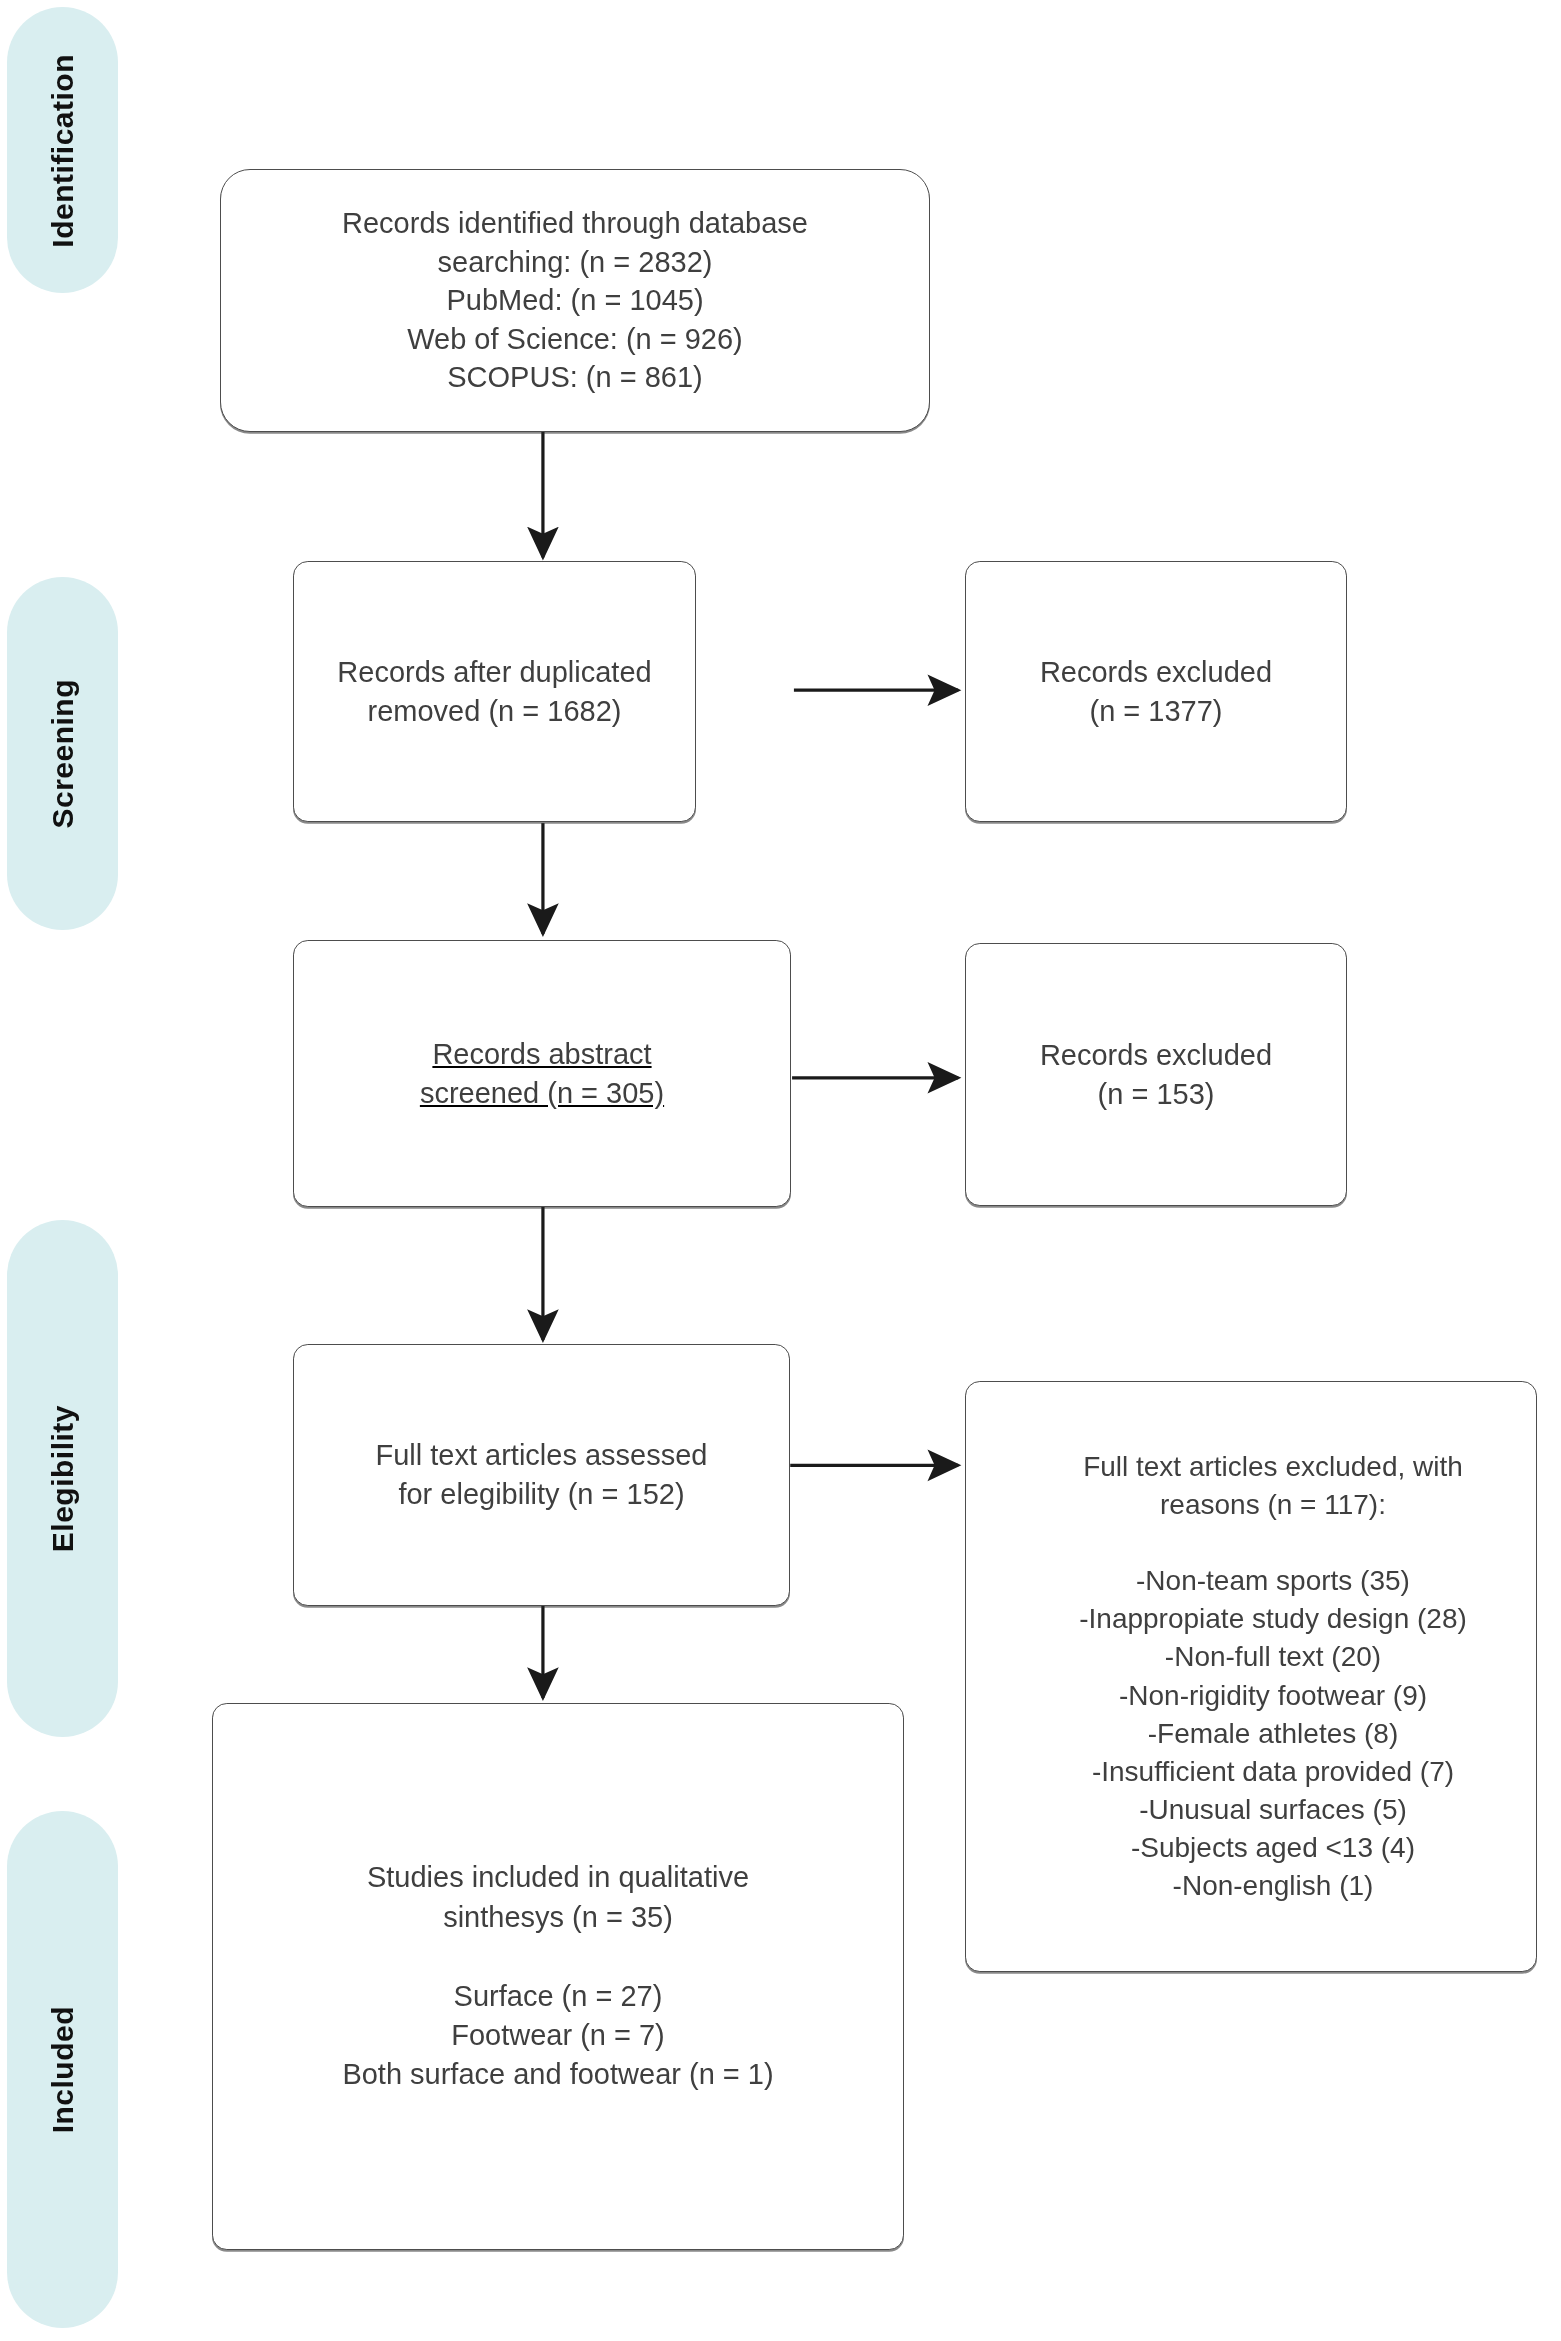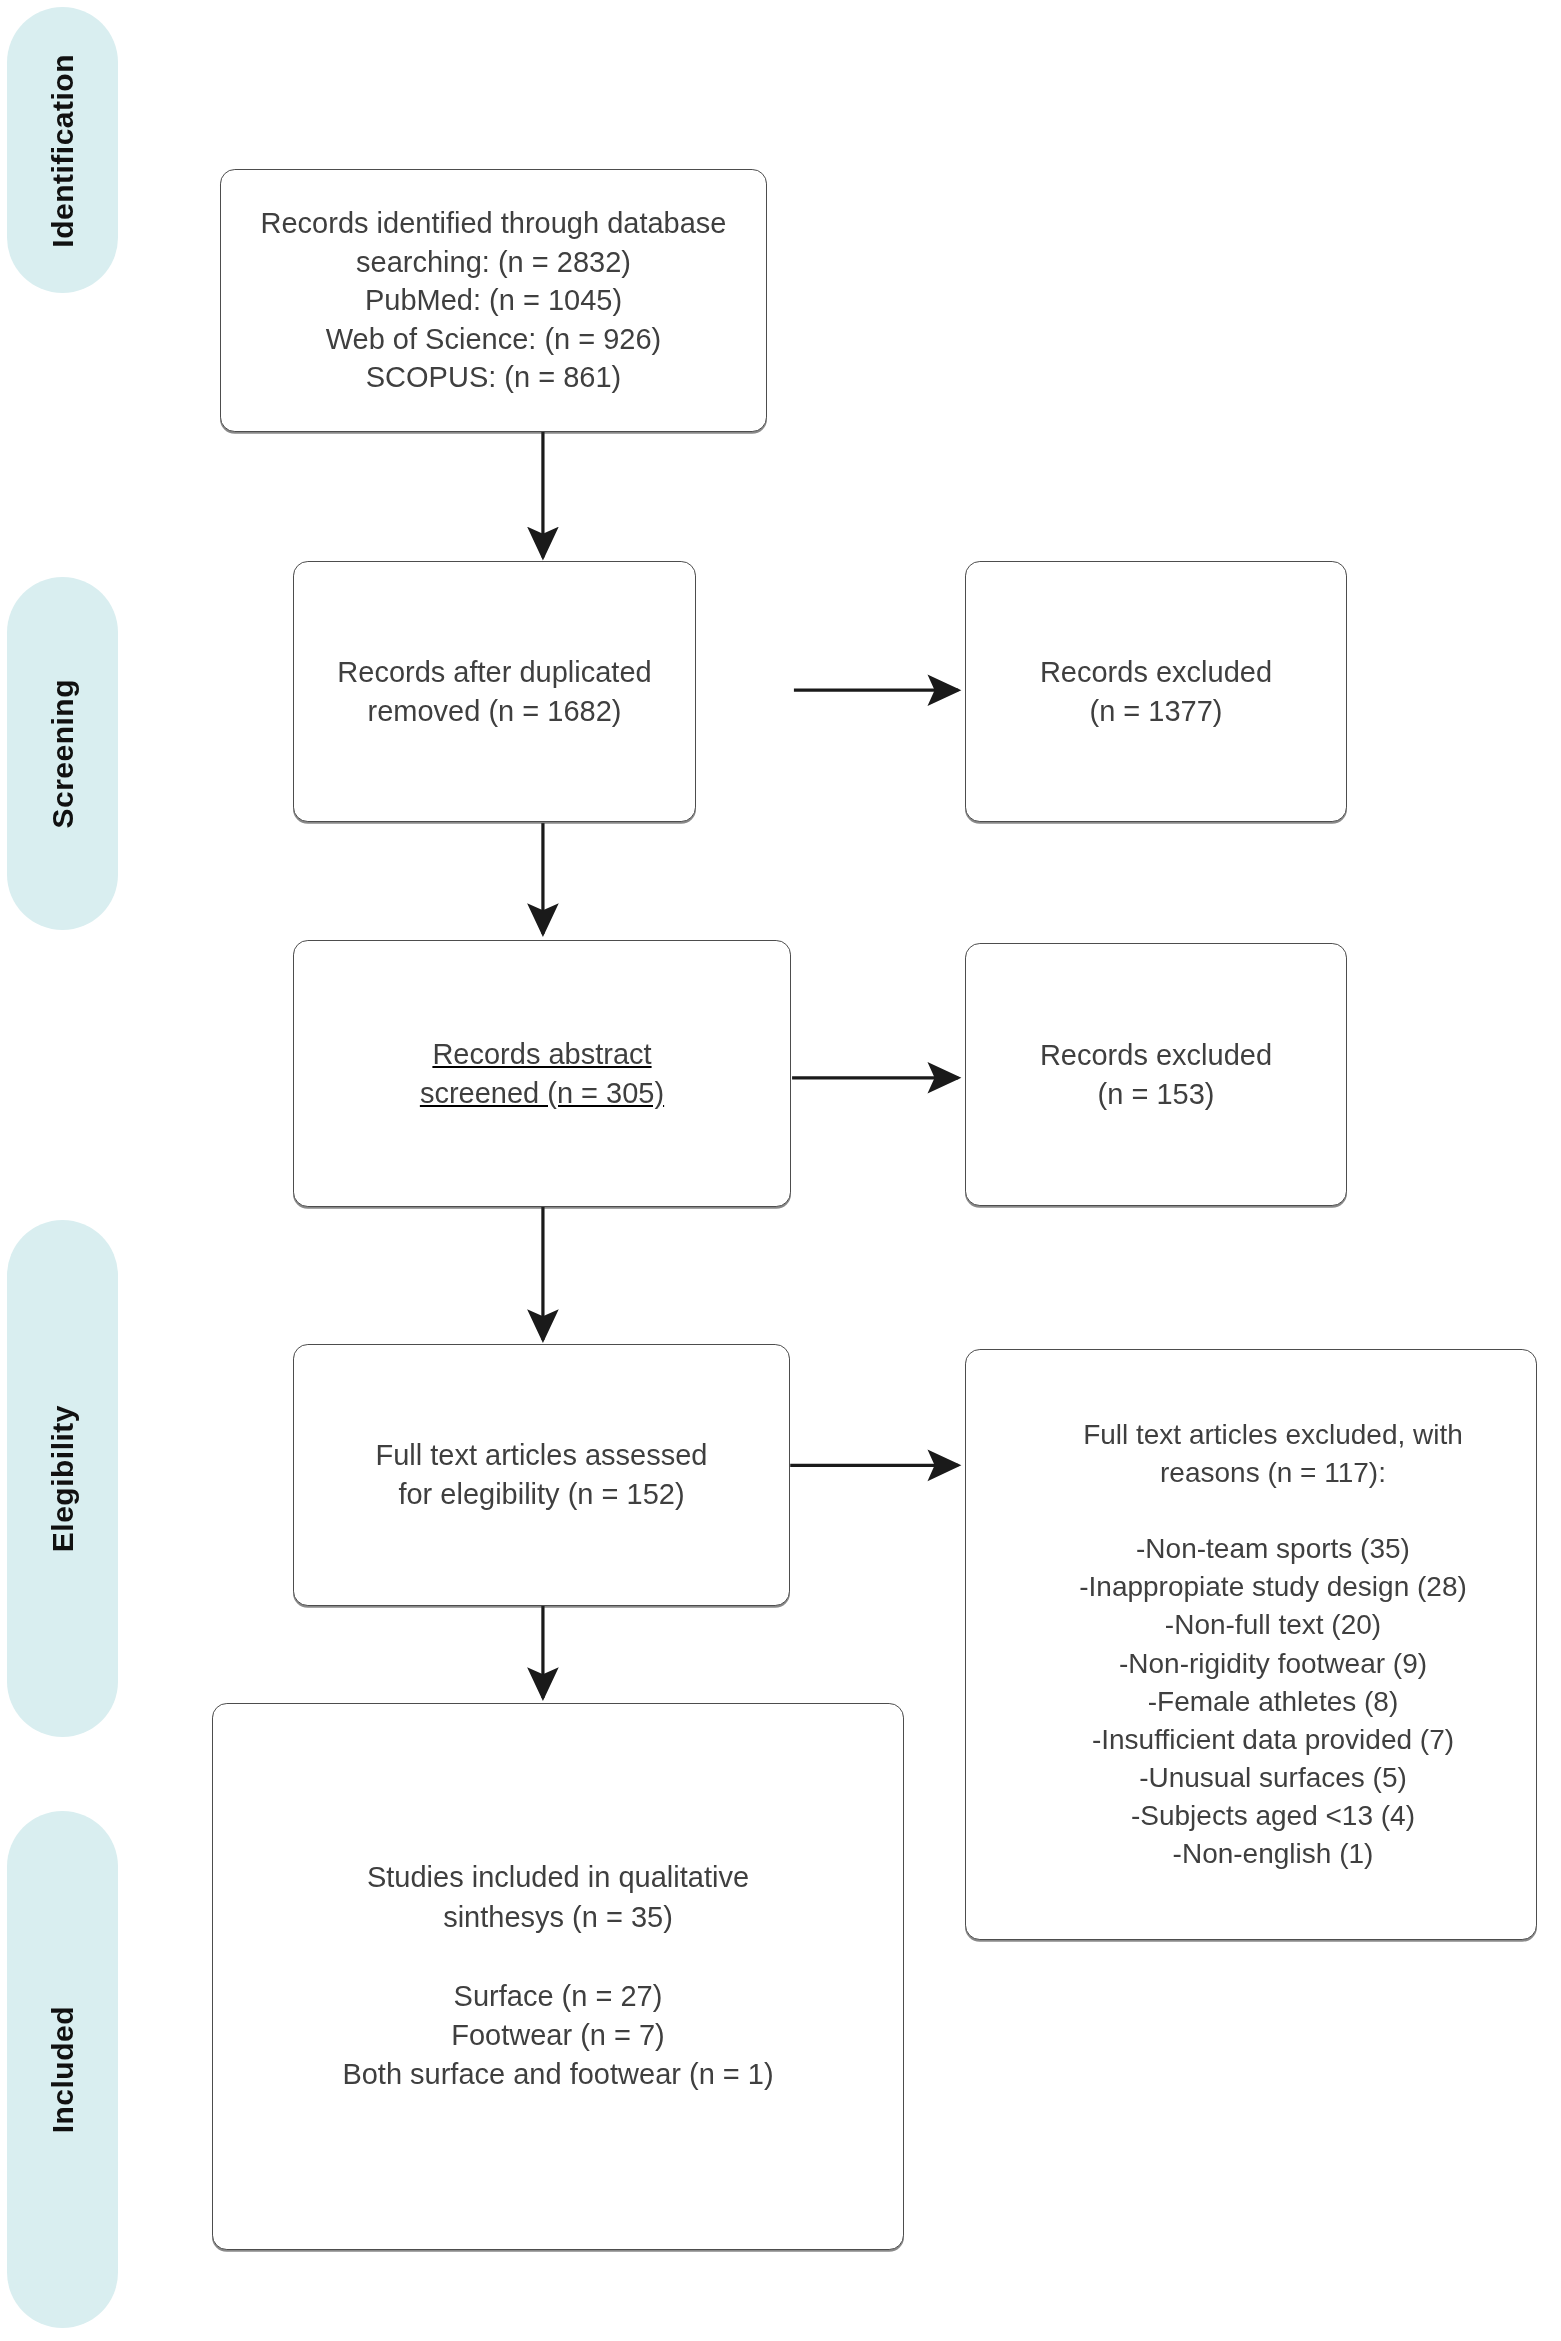--- a/index.html
+++ b/index.html
@@ -115,21 +115,21 @@
   </div>
 
   <div class="stage-pill" style="left:7.4px; top:1220px; width:111px; height:517px;">
     <span class="stage-pill-label">Elegibility</span>
   </div>
 
   <div class="stage-pill" style="left:7.4px; top:1811px; width:111px; height:517px;">
     <span class="stage-pill-label">Included</span>
   </div>
 
-  <div class="flow-box" style="left:220px; top:169px; width:547px; height:263px;">
+  <div class="flow-box" style="left:220px; top:169px; width:710px; height:263px;border-radius:30px;">
     <div class="flow-box-text">Records identified through database
 searching: (n = 2832)
 PubMed: (n = 1045)
 Web of Science: (n = 926)
 SCOPUS: (n = 861)</div>
   </div>
 
   <div class="flow-box" style="left:293px; top:561px; width:403px; height:261px;">
     <div class="flow-box-text">Records after duplicated
 removed (n = 1682)</div>
@@ -148,21 +148,21 @@
   <div class="flow-box" style="left:965px; top:943px; width:382px; height:263px;">
     <div class="flow-box-text">Records excluded
 (n = 153)</div>
   </div>
 
   <div class="flow-box" style="left:293px; top:1344px; width:497px; height:262px;">
     <div class="flow-box-text">Full text articles assessed
 for elegibility (n =  152)</div>
   </div>
 
-  <div class="flow-box reasons" style="left:965px; top:1349px; width:572px; height:591px;padding-left:44px;">
+  <div class="flow-box reasons" style="left:965px; top:1381px; width:572px; height:591px;padding-left:44px;">
     <div class="flow-box-text">Full text articles excluded, with
 reasons (n = 117):
 
 -Non-team sports (35)
 -Inappropiate study design (28)
 -Non-full text (20)
 -Non-rigidity footwear (9)
 -Female athletes (8)
 -Insufficient data provided (7)
 -Unusual surfaces (5)

